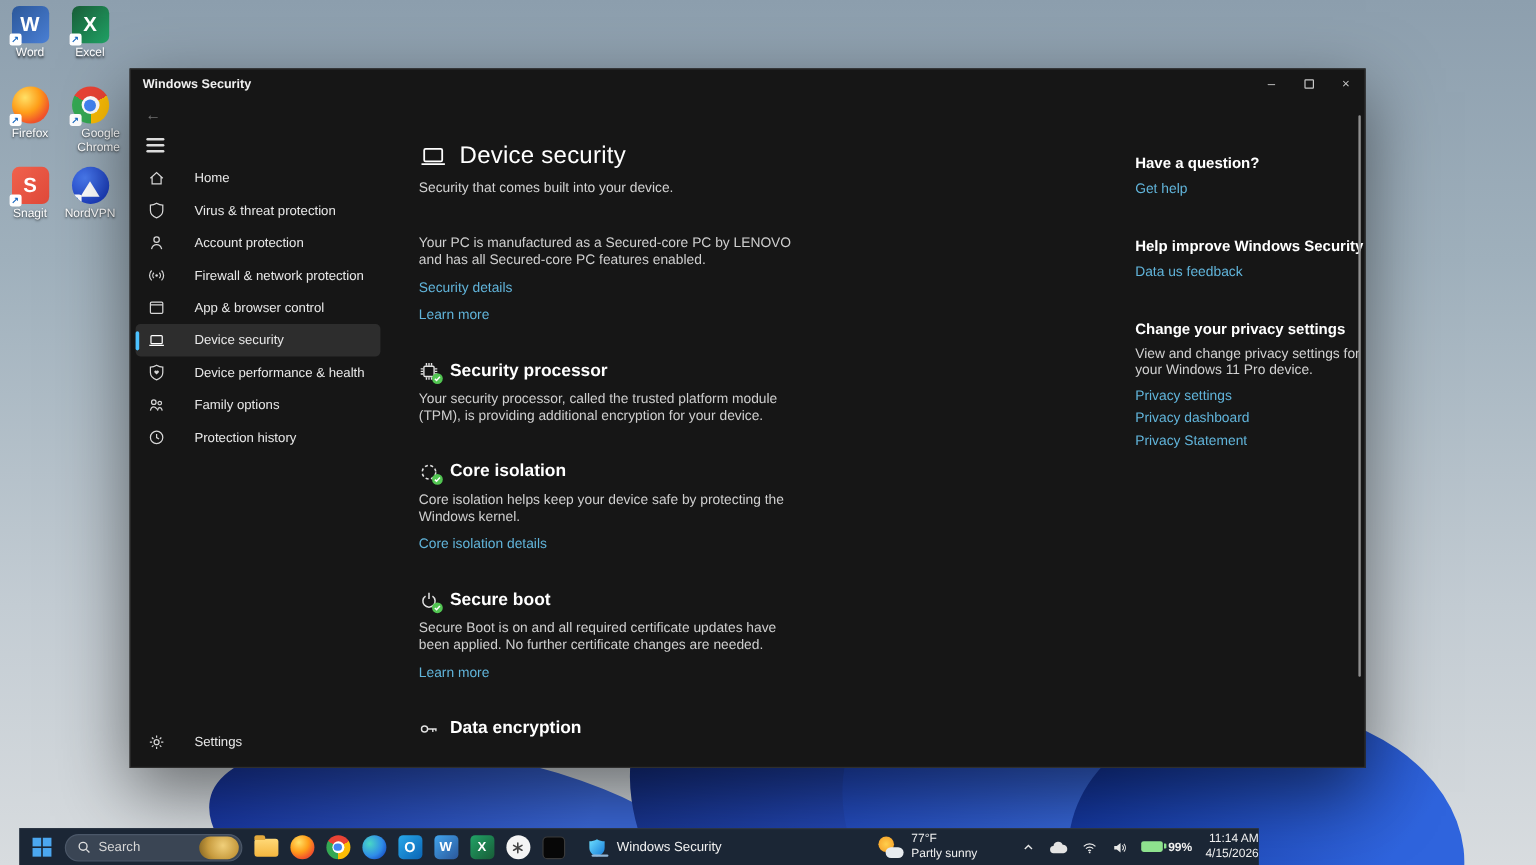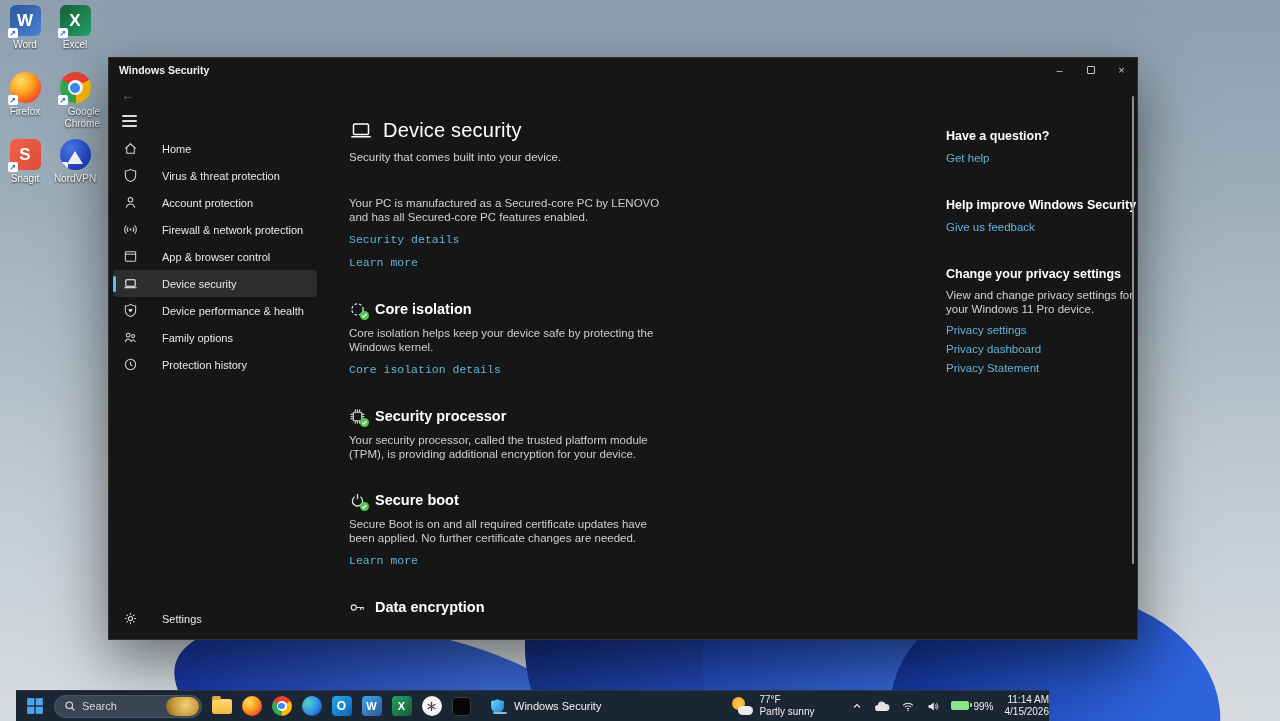--- a/index.html
+++ b/index.html
@@ -78,21 +78,21 @@
   .subtitle { margin-top:9px; font-size:11.5px; color:#d2d2d2; }
   .sections { margin-top:33px; }
   .sec { margin-bottom:29px; }
   .sec-h { position:relative; display:flex; align-items:center; gap:9px; height:20px; }
   .sec-h h2 { font-size:14.5px; font-weight:bold; color:#fff; }
   .sec-icn { position:relative; width:17px; height:17px; }
   .chk { position:absolute; right:-3px; bottom:-2px; width:9px; height:9px; border-radius:50%;
          background:#52c552; display:flex; align-items:center; justify-content:center; }
   .sec p { margin-top:7px; font-size:11.5px; line-height:14px; color:#cfcfcf; }
   .sec a { display:block; margin-top:9px; font-size:11.5px; line-height:14px; color:#61b4da;
-           text-decoration:none; cursor:pointer;font-family:Liberation Mono, monospace; }
+           text-decoration:none; cursor:pointer; }
 
   .aside { position:absolute; left:837px; top:70px; width:192px; }
   .agroup { margin-bottom:32px; }
   .agroup h3 { font-size:12.5px; font-weight:bold; color:#fff; line-height:16px; }
   .agroup p  { margin-top:6px; font-size:11.5px; line-height:14px; color:#d2d2d2; }
   .agroup a  { display:block; margin-top:5px; font-size:11.5px; line-height:14px; color:#61b4da;
                text-decoration:none; cursor:pointer; }
   .agroup a:first-of-type { margin-top:7px; }
 
   .wscroll { position:absolute; right:3px; top:38px; width:2px; height:468px;
@@ -140,21 +140,21 @@
   .secapp-label { font-size:11px; color:#f2f2f2; }
 
   .tray { margin-left:auto; display:flex; align-items:center; gap:11px; }
   .weather { display:flex; align-items:center; gap:6px; margin-right:26px; }
   .wicon { position:relative; width:22px; height:20px; }
   .wicon .sun { position:absolute; left:1px; top:1px; width:13px; height:13px; border-radius:50%;
               background:radial-gradient(circle,#ffcf4d,#f59a23); }
   .wicon .cld { position:absolute; right:0; bottom:1px; width:15px; height:9px; border-radius:8px;
               background:#e7ebef; }
   .wtxt { display:flex; flex-direction:column; font-size:10px; line-height:12px; color:#f0f0f0; }
-  .batt-group { display:flex; gap:4px; }
+  .batt-group { display:flex; gap:4px;font-weight:bold; }
   .batt { position:relative; width:18px; height:9px; background:#8ee28e; border-radius:2px; }
   .batt::after { content:""; position:absolute; right:-3px; top:2.5px; width:2px; height:4px;
               background:#8ee28e; border-radius:0 1px 1px 0; }
   .batt-pct { font-size:10px; color:#f0f0f0; }
   .clock { display:flex; flex-direction:column; align-items:flex-end; font-size:10px; line-height:12.5px; color:#f0f0f0; }
 
   svg { display:block; }
 </style>
 </head>
 <body>
@@ -318,56 +318,56 @@
           </span>
         <h1>Device security</h1>
       </div>
       <div class="subtitle">Security that comes built into your device.</div>
 
       <div class="sections">
         <section class="sec">
           <p>Your PC is manufactured as a Secured-core PC by LENOVO and has all Secured-core PC features enabled.</p>
           <a>Security details</a>
           <a>Learn more</a>
+        </section>
+
+        <section class="sec">
+          <div class="sec-h">
+            <span class="sec-icn">
+              <svg width="17" height="17" viewBox="0 0 16 16" fill="none" stroke="#e0e0e0" stroke-width="1.1">
+                  <rect x="4" y="4" width="8" height="8" rx="1"></rect>
+                  <path d="M6 1.5v2M8 1.5v2M10 1.5v2M6 12.5v2M8 12.5v2M10 12.5v2M1.5 6h2M1.5 8h2M1.5 10h2M12.5 6h2M12.5 8h2M12.5 10h2"></path>
+                </svg>
+              <span class="chk">
+                  <svg width="7" height="7" viewBox="0 0 8 8" fill="none" stroke="#fff" stroke-width="1.4">
+                    <path d="M1.6 4.2l1.6 1.6 3.2-3.6"></path>
+                  </svg>
+                </span>
+            </span>
+            <h2>Security processor</h2>
+          </div>
+          <p>Your security processor, called the trusted platform module (TPM), is providing additional encryption for your device.</p>
         </section>
 
         <section class="sec">
           <div class="sec-h">
             <span class="sec-icn">
               <svg width="17" height="17" viewBox="0 0 16 16" fill="none" stroke="#e0e0e0" stroke-width="1.2">
                   <circle cx="8" cy="8" r="5.3" stroke-dasharray="2.4 1.9"></circle>
                 </svg>
               <span class="chk">
                   <svg width="7" height="7" viewBox="0 0 8 8" fill="none" stroke="#fff" stroke-width="1.4">
                     <path d="M1.6 4.2l1.6 1.6 3.2-3.6"></path>
                   </svg>
                 </span>
             </span>
             <h2>Core isolation</h2>
           </div>
           <p>Core isolation helps keep your device safe by protecting the Windows kernel.</p>
           <a>Core isolation details</a>
-        </section>
-
-        <section class="sec">
-          <div class="sec-h">
-            <span class="sec-icn">
-              <svg width="17" height="17" viewBox="0 0 16 16" fill="none" stroke="#e0e0e0" stroke-width="1.1">
-                  <rect x="4" y="4" width="8" height="8" rx="1"></rect>
-                  <path d="M6 1.5v2M8 1.5v2M10 1.5v2M6 12.5v2M8 12.5v2M10 12.5v2M1.5 6h2M1.5 8h2M1.5 10h2M12.5 6h2M12.5 8h2M12.5 10h2"></path>
-                </svg>
-              <span class="chk">
-                  <svg width="7" height="7" viewBox="0 0 8 8" fill="none" stroke="#fff" stroke-width="1.4">
-                    <path d="M1.6 4.2l1.6 1.6 3.2-3.6"></path>
-                  </svg>
-                </span>
-            </span>
-            <h2>Security processor</h2>
-          </div>
-          <p>Your security processor, called the trusted platform module (TPM), is providing additional encryption for your device.</p>
         </section>
 
         <section class="sec">
           <div class="sec-h">
             <span class="sec-icn">
               <svg width="17" height="17" viewBox="0 0 16 16" fill="none" stroke="#e0e0e0" stroke-width="1.2">
                   <path d="M5.3 4.4a4.8 4.8 0 1 0 5.4 0"></path>
                   <path d="M8 1.8v5"></path>
                 </svg>
               <span class="chk">
@@ -397,21 +397,21 @@
       </div>
     </div>
 
     <div class="aside">
       <div class="agroup">
         <h3>Have a question?</h3>
         <a>Get help</a>
       </div>
       <div class="agroup">
         <h3>Help improve Windows Security</h3>
-        <a>Give us feedback</a>
+        <a>Data us feedback</a>
       </div>
       <div class="agroup">
         <h3>Change your privacy settings</h3>
         <p>View and change privacy settings for your Windows 11 Pro device.</p>
         <a>Privacy settings</a>
         <a>Privacy dashboard</a>
         <a>Privacy Statement</a>
       </div>
     </div>
 

